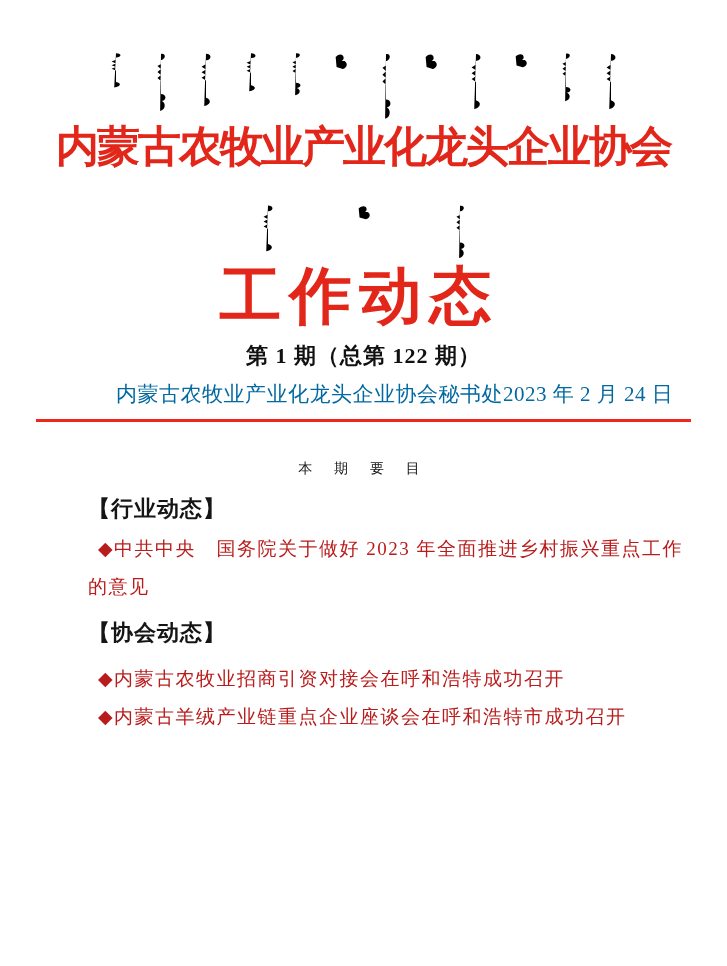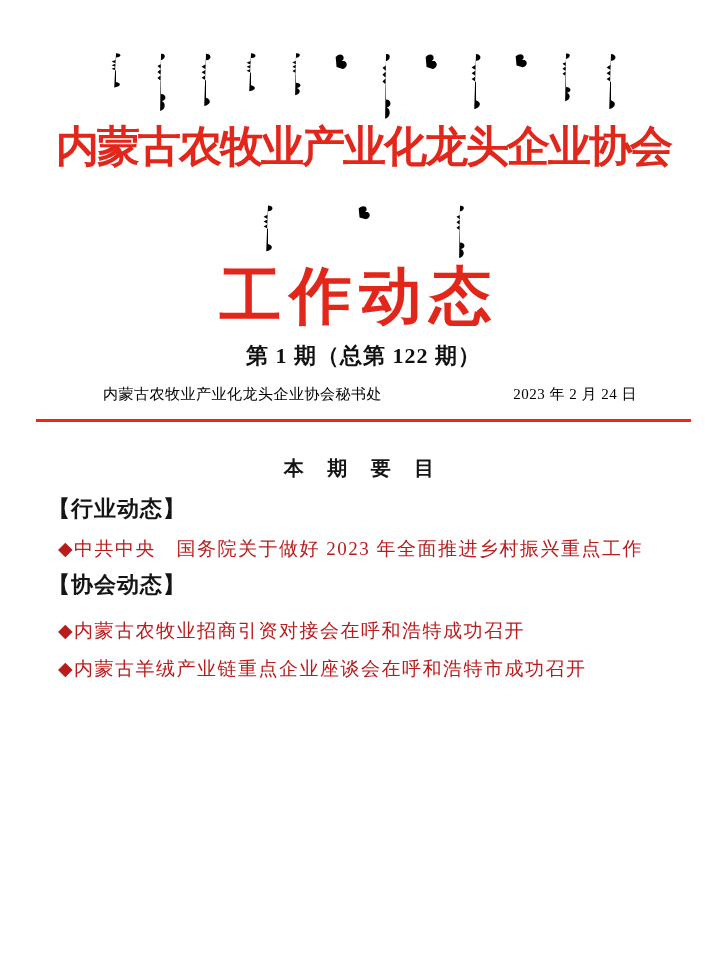--- a/index.html
+++ b/index.html
@@ -38,46 +38,47 @@
     margin-top:16px;text-align:center;
     font-size:22px;font-weight:bold;line-height:26px;
     letter-spacing:1px;color:#111;
     white-space:nowrap;
   }
 
   .pub-row{
     margin-top:13px;height:24px;
     padding-left:103px;padding-right:90px;
     display:flex;justify-content:space-between;align-items:center;
-    font-size:15px;letter-spacing:0.5px;color:#000000;
+    font-size:21px;letter-spacing:0.5px;color:#0369a1;
     white-space:nowrap;
+    margin-left:13px;
   }
 
   .red-rule{
     margin:13px 36px 0 36px;border:none;
     height:3px;background:#f1261b;
   }
 
   .toc-title{
     margin-top:32px;text-align:center;
-    font-size:20px;line-height:28px;font-weight:700;
+    font-size:14px;line-height:28px;font-weight:400;
     letter-spacing:9px;color:#151515;
     font-family:"Liberation Sans","DejaVu Sans",sans-serif;
     white-space:nowrap;
   }
 
-  .toc-body{padding:0 48px;}
+  .toc-body{padding:0 88px;}
   .sec-heading{
     margin:14px 0 0 0;
     font-size:22px;line-height:26px;font-weight:bold;
     color:#151515;letter-spacing:1px;
     font-family:"Liberation Sans","DejaVu Sans",sans-serif;
     white-space:nowrap;
   }
-  .sec-heading.second{margin-top:4px;}
+  .sec-heading.second{margin-top:14px;}
   .toc-line{
     height:38px;display:flex;align-items:center;
     font-size:19px;letter-spacing:1.5px;color:#b91c1c;
     font-family:"Liberation Serif","DejaVu Serif",serif;
     white-space:nowrap;
   }
   .toc-line.bullet{padding-left:10px;}
   .toc-line.first{margin-top:8px;}
   .toc-line.gap{margin-top:14px;}
 </style>
@@ -161,20 +162,21 @@
   </div>
 
   <hr class="red-rule">
 
   <div class="toc-title">本 期 要 目</div>
 
   <div class="toc-body">
 
     <div class="sec-heading">【行业动态】</div>
     <div class="toc-line bullet first">◆中共中央　国务院关于做好 2023 年全面推进乡村振兴重点工作</div>
+    <div class="toc-line">的意见</div>
 
     <div class="sec-heading second">【协会动态】</div>
     <div class="toc-line bullet gap">◆内蒙古农牧业招商引资对接会在呼和浩特成功召开</div>
     <div class="toc-line bullet">◆内蒙古羊绒产业链重点企业座谈会在呼和浩特市成功召开</div>
 
   </div>
 
 </div>
 
 </body></html>

